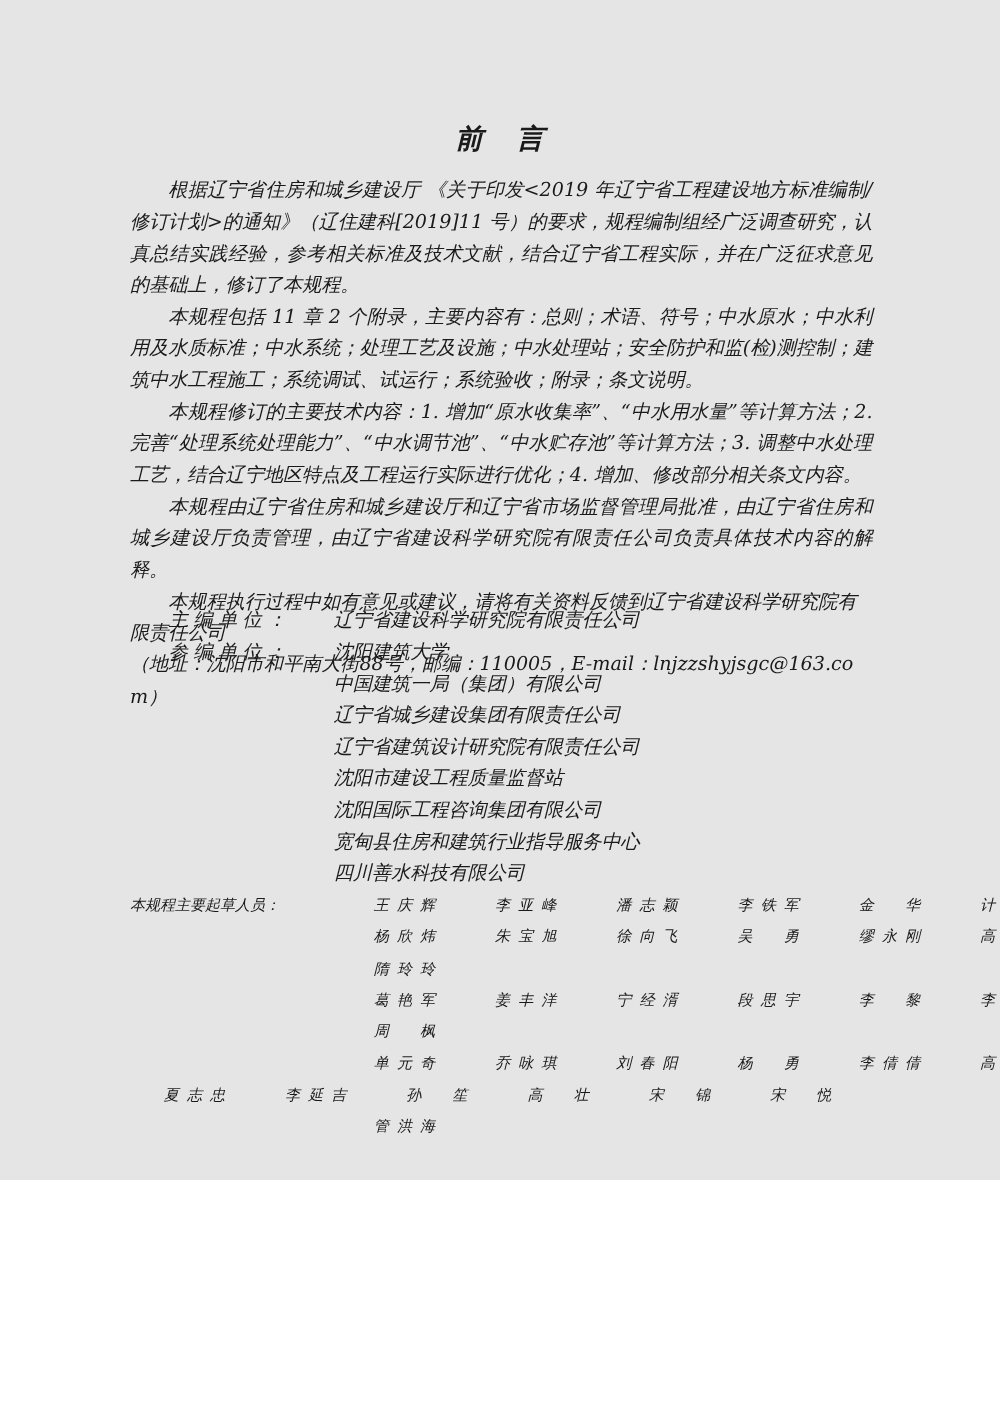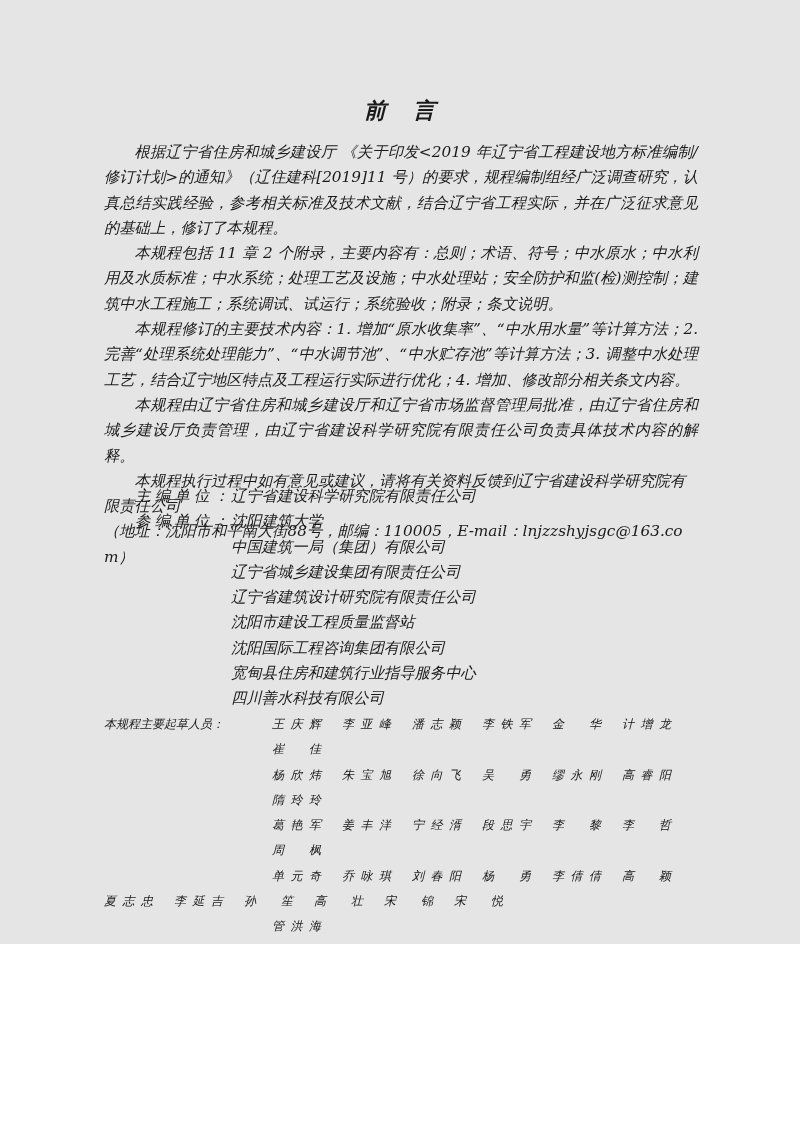--- a/index.html
+++ b/index.html
@@ -71,21 +71,21 @@
   .unit-label {
     width: 96px;
     flex: 0 0 96px;
     text-align: justify;
     text-align-last: justify;
     padding-right: 2px;
     box-sizing: border-box;
     margin-left: 31px;
   }
   .unit-label.blank { visibility: hidden; }
-  .unit-name { white-space: nowrap; }
+  .unit-name { white-space: nowrap; margin-left: 36px; }
 
   
   .people {
     position: absolute;
     left: 104px;
     top: 712px;
     width: 600px;
     font-size: 12px;
     line-height: 25.3px;
   }
@@ -98,20 +98,21 @@
     width: 168px;
     flex: 0 0 168px;
     white-space: nowrap;
   }
   .people-label.blank { visibility: hidden; }
   .people-names { display: flex; }
   .nm {
     width: 70px;
     flex: 0 0 70px;
     display: inline-block;
+    margin-left: 27px;
   }
   .nm-inner {
     display: inline-block;
     width: 49px;
     text-align: justify;
     text-align-last: justify;
   }
 
   
   .page-number {
@@ -194,26 +195,20 @@
           <span class="nm"><span class="nm-inner">李亚峰</span></span>
           <span class="nm"><span class="nm-inner">潘志颖</span></span>
           <span class="nm"><span class="nm-inner">李铁军</span></span>
           <span class="nm"><span class="nm-inner">金华</span></span>
           <span class="nm"><span class="nm-inner">计增龙</span></span>
         </span>
     </div>
     <div class="people-row">
       <span class="people-label blank">本规程主要起草人员：</span>
       <span class="people-names">
-          <span class="nm"><span class="nm-inner">崔佳</span></span>
-        </span>
-    </div>
-    <div class="people-row">
-      <span class="people-label blank">本规程主要起草人员：</span>
-      <span class="people-names">
           <span class="nm"><span class="nm-inner">杨欣炜</span></span>
           <span class="nm"><span class="nm-inner">朱宝旭</span></span>
           <span class="nm"><span class="nm-inner">徐向飞</span></span>
           <span class="nm"><span class="nm-inner">吴勇</span></span>
           <span class="nm"><span class="nm-inner">缪永刚</span></span>
           <span class="nm"><span class="nm-inner">高睿阳</span></span>
         </span>
     </div>
     <div class="people-row">
       <span class="people-label blank">本规程主要起草人员：</span>

